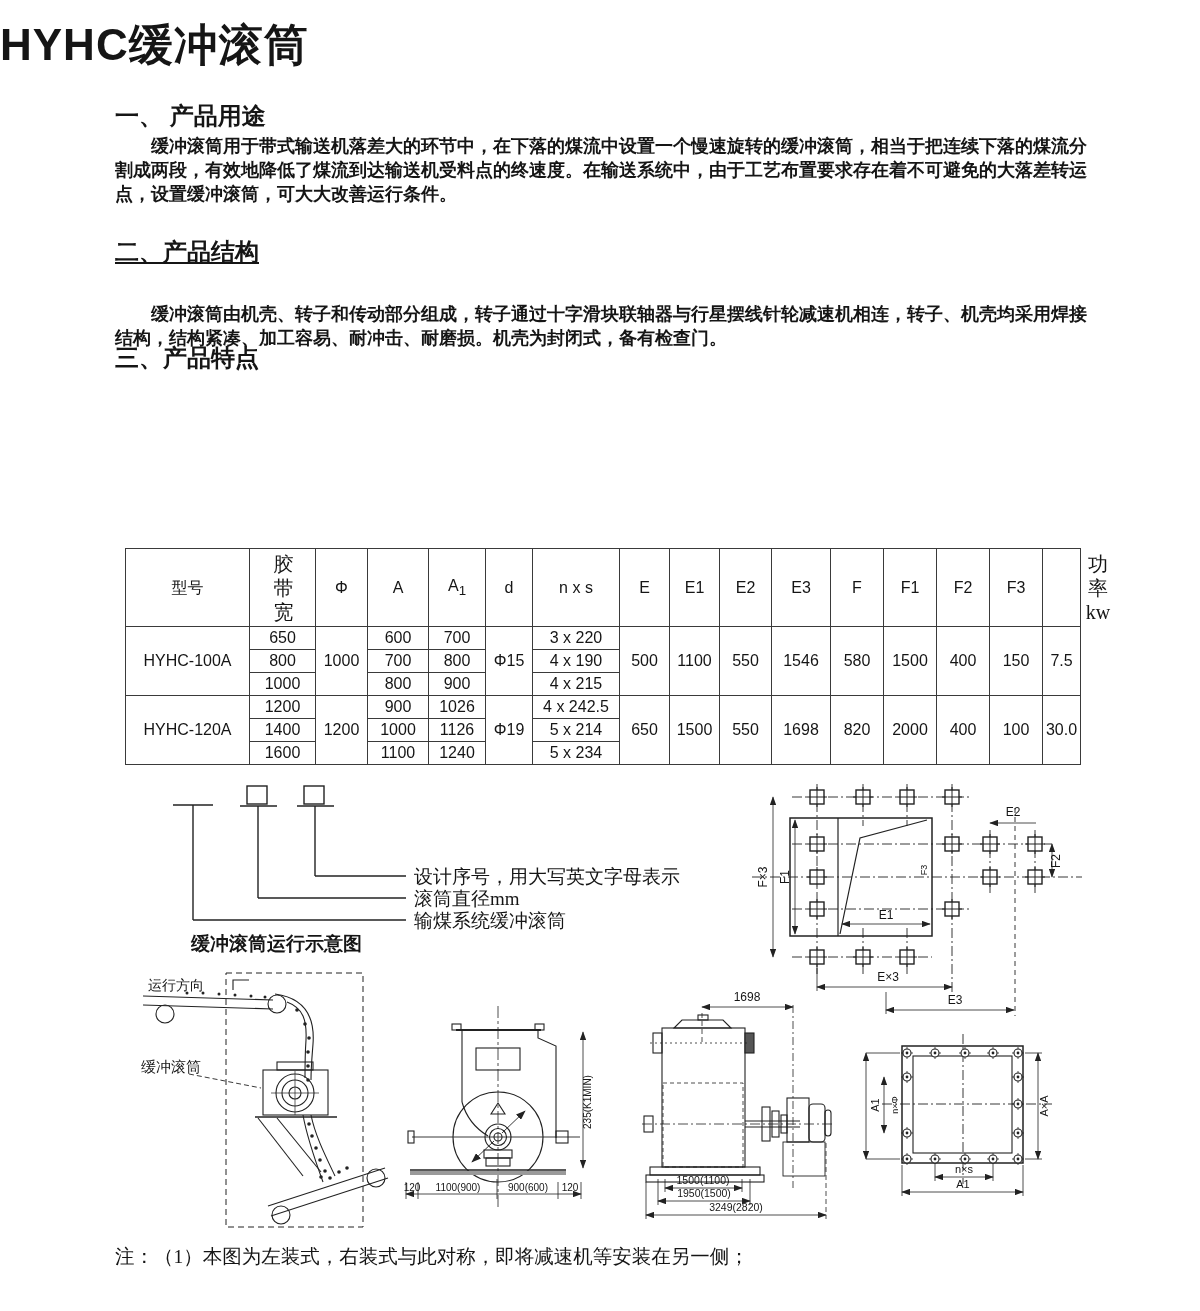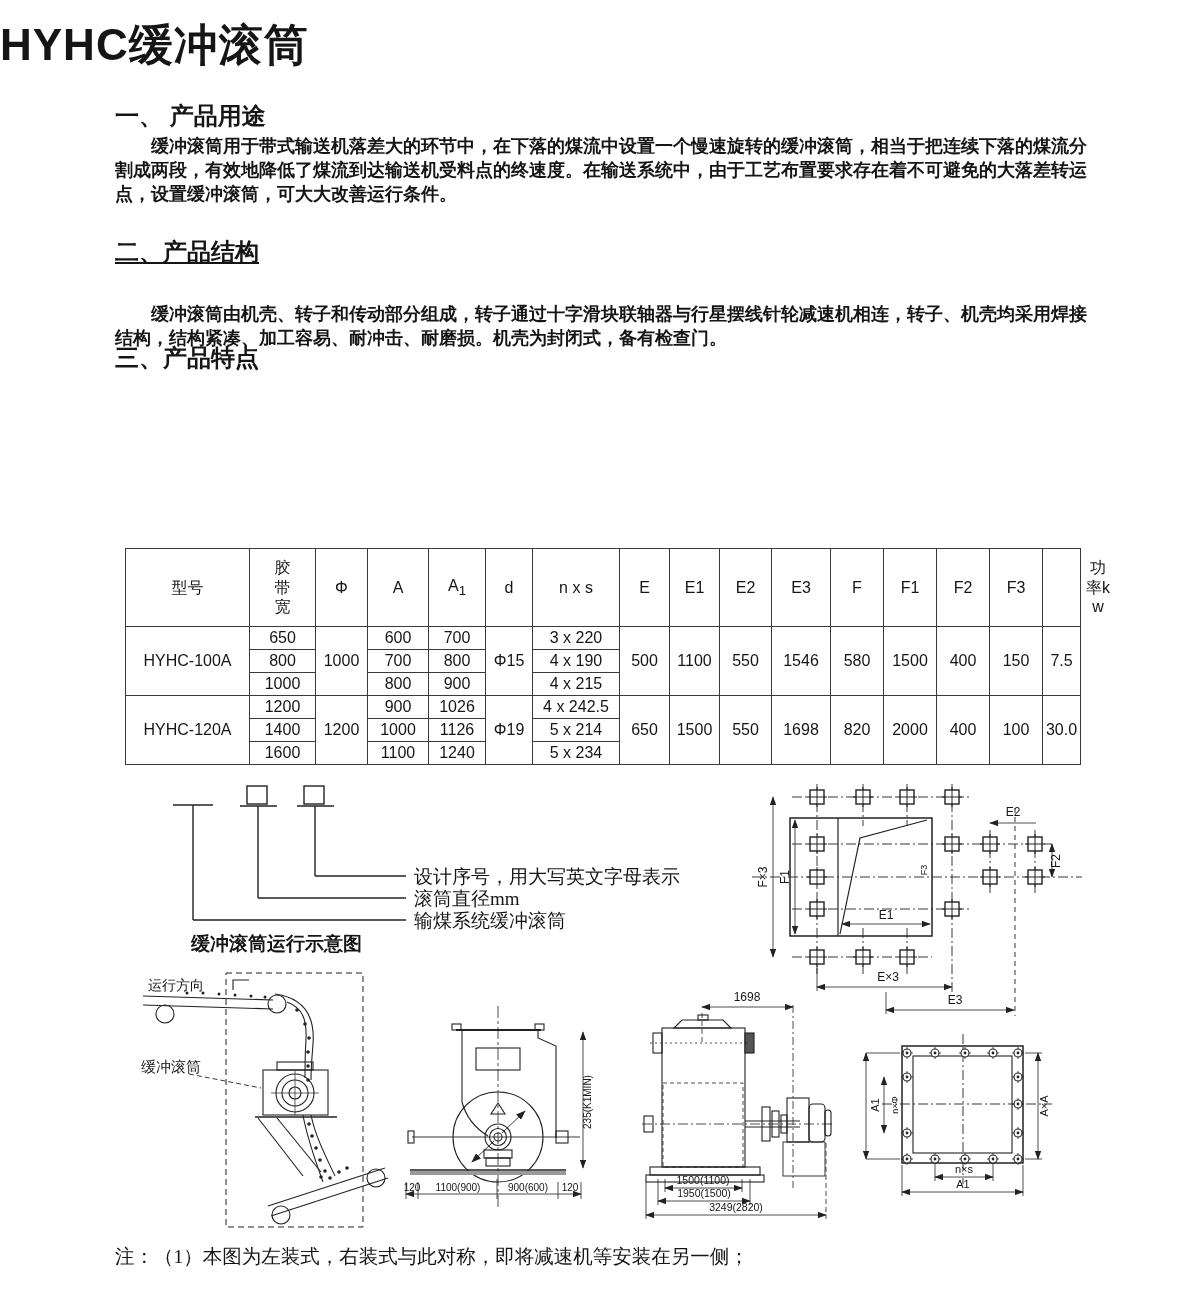--- a/index.html
+++ b/index.html
@@ -9,21 +9,21 @@
   .title{top:16px;left:0;width:1200px;text-align:left;font-family:"Liberation Sans","DejaVu Sans",sans-serif;
          font-weight:bold;font-size:44px;letter-spacing:1px;}
   .sec-h{left:115px;font-family:"Liberation Sans","DejaVu Sans",sans-serif;font-weight:bold;font-size:24px;}
   .body-p{left:115px;width:972px;font-size:18px;line-height:24px;text-align:justify;text-indent:2em;font-weight:bold;}
   table.spec{border-collapse:collapse;font-family:"Liberation Sans","DejaVu Sans",sans-serif;
              font-size:16px;table-layout:fixed;}
   table.spec th,table.spec td{border:1px solid #3a3a3a;text-align:center;vertical-align:middle;
              padding:0;font-weight:normal;line-height:1.25;}
   table.spec thead tr{height:78px;}
   table.spec tbody tr{height:23px;}
-  .vtext{display:inline-block;word-break:break-all;line-height:1.2;font-size:16px;}
+  .vtext{display:inline-block;word-break:break-all;line-height:1.2;font-size:20px;font-family:Liberation Serif, serif;}
   .w-belt{width:18px;}
   .w-pow{width:26px;margin-left:42px;}
   .notes{left:115px;width:950px;font-size:19.5px;line-height:33px;display:flex;}
   .notes .lbl{white-space:nowrap;}
   svg text{font-family:"Liberation Sans","DejaVu Sans",sans-serif;fill:#151515;}
   svg .cn{font-family:"Liberation Serif","DejaVu Serif",serif;}
 </style>
 </head>
 <body>
 

